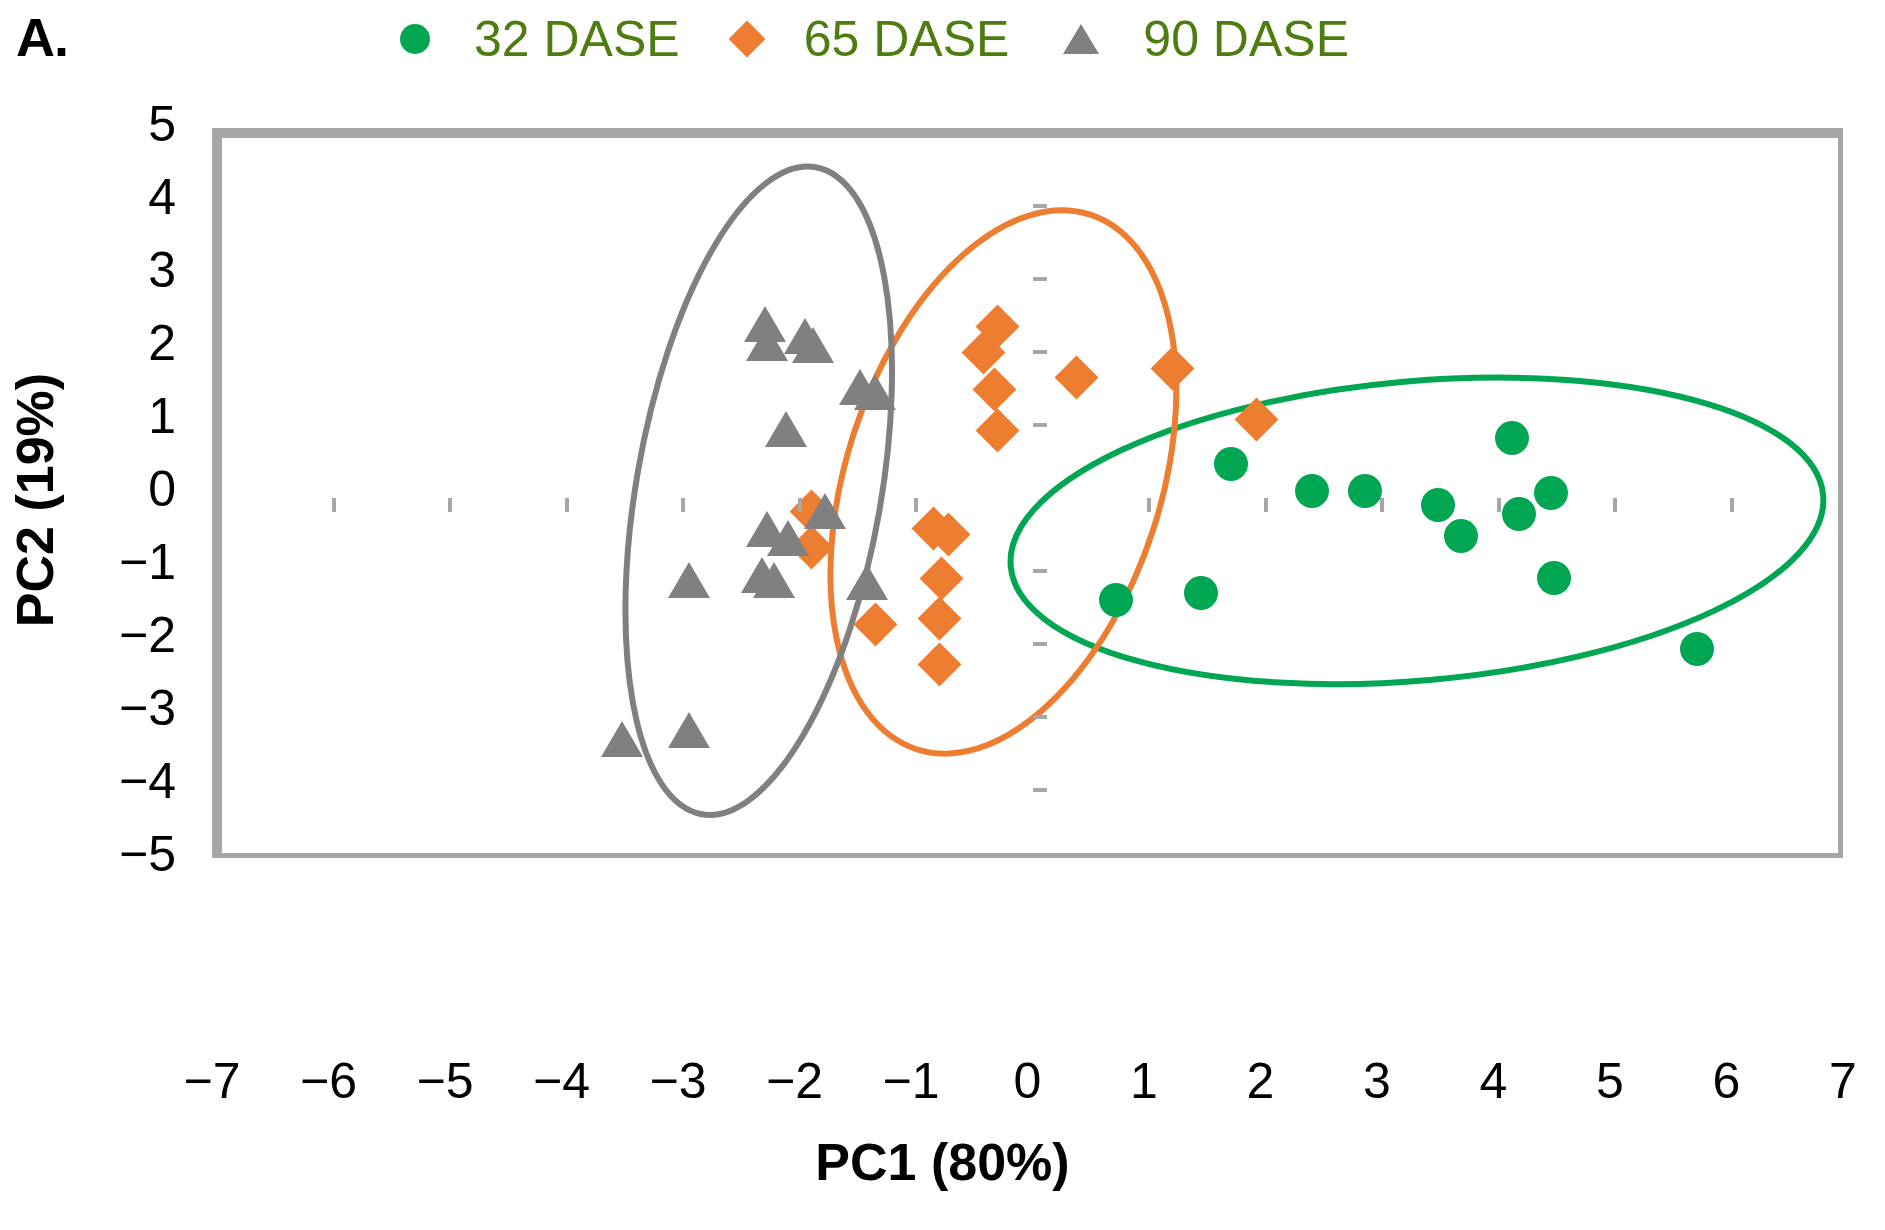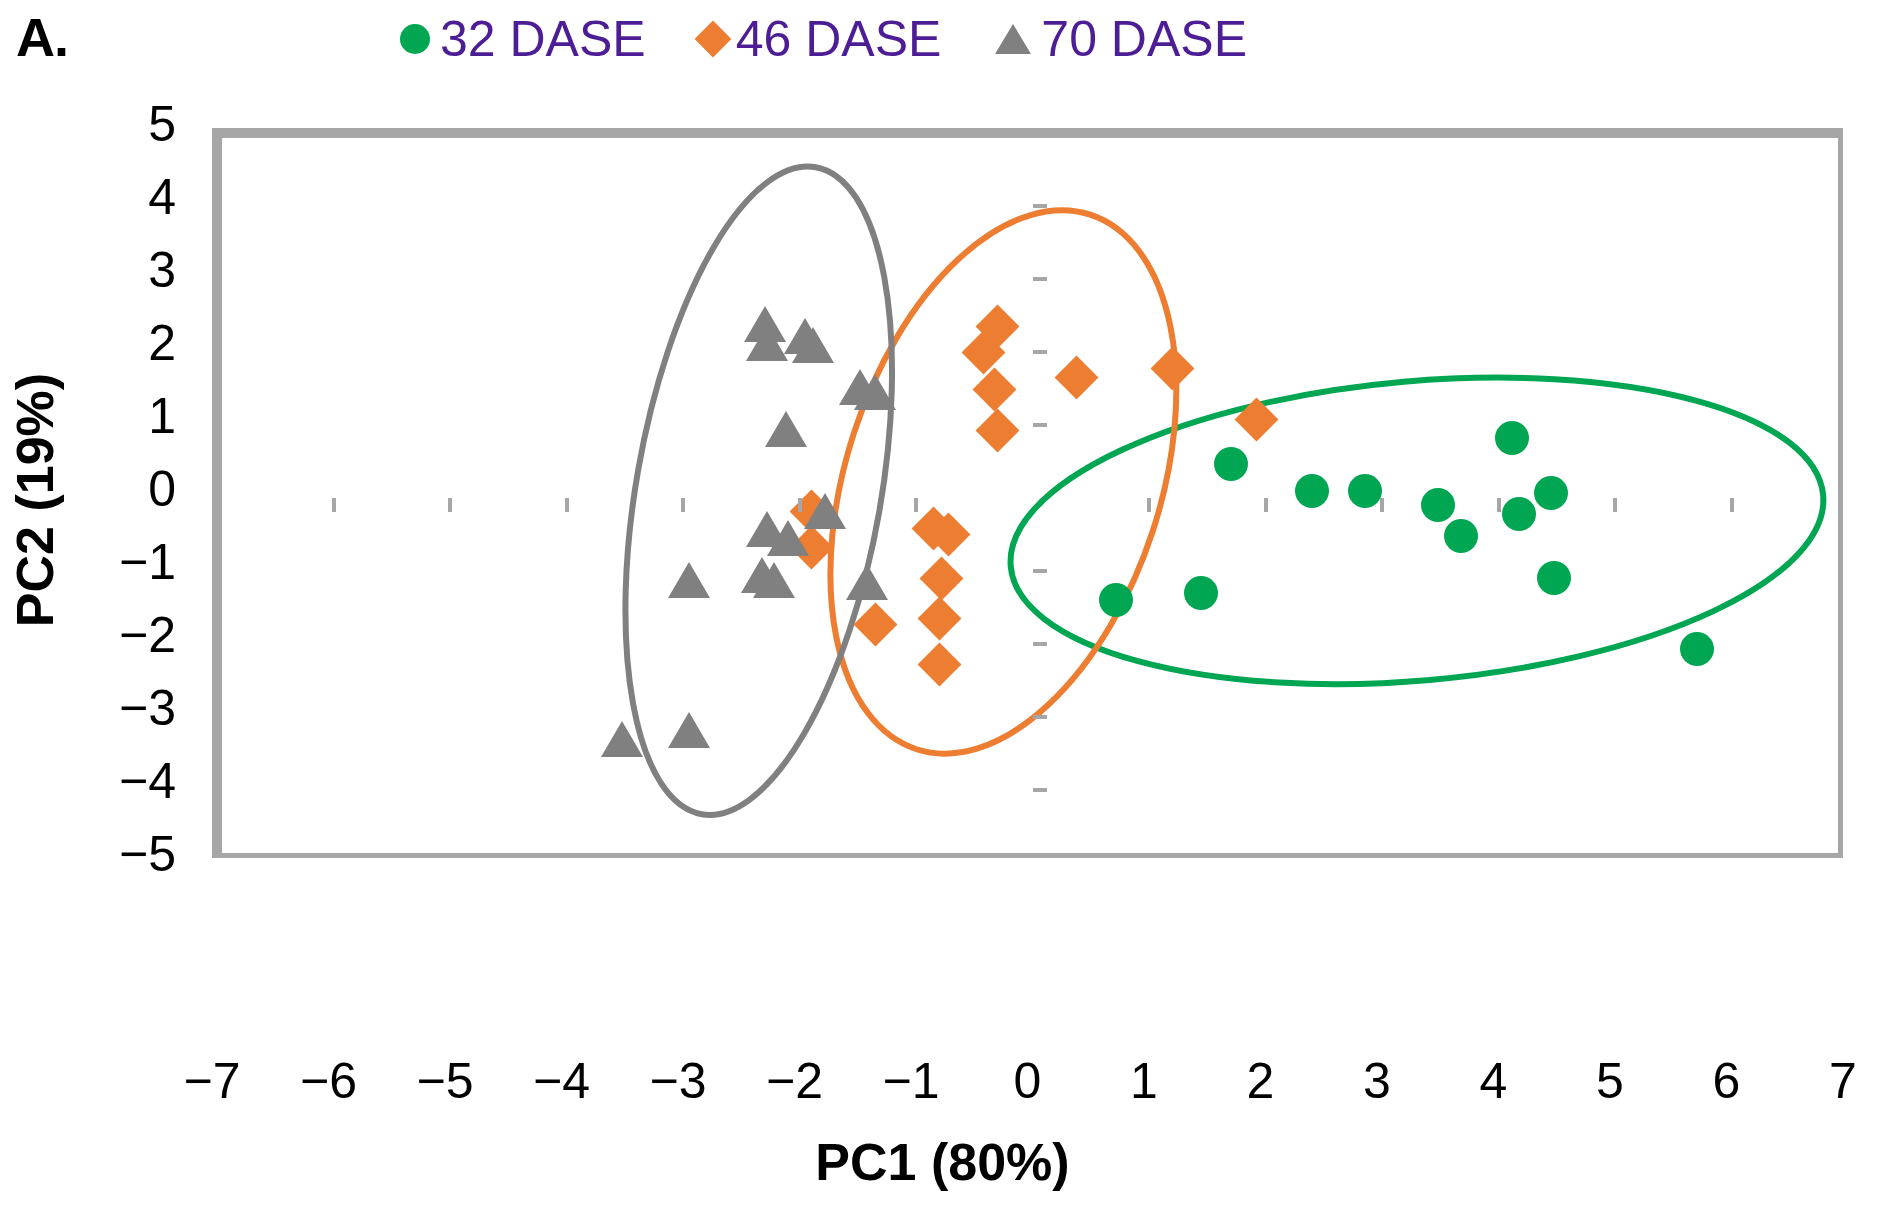--- a/index.html
+++ b/index.html
@@ -9,21 +9,21 @@
   #panel-label{
     position:absolute;left:16px;top:6px;
     font-size:54px;font-weight:bold;color:#000;letter-spacing:-1px;
   }
 
   #legend{
     position:absolute;left:400px;top:14px;
     display:flex;align-items:center;gap:54px;
   }
   .legend-item{display:flex;align-items:center;gap:10px;}
-  .legend-label{font-size:50px;color:#4c1d95;line-height:1;white-space:nowrap;}
+  .legend-label{font-size:50px;color:#4d7c0f;line-height:1;white-space:nowrap;margin-left:34px;}
   .lg-marker{display:block;}
   .mk-circle{width:30px;height:30px;border-radius:50%;}
   .mk-diamond{width:26px;height:26px;transform:rotate(45deg);}
   .mk-triangle{width:0;height:0;border-left:18px solid transparent;border-right:18px solid transparent;}
 
   
   #plot{
     position:absolute;left:212px;top:128px;width:1631px;height:730px;
     box-sizing:border-box;
     border-left:5px solid #a6a6a6;
@@ -80,25 +80,25 @@
 
   <div id="panel-label">A.</div>
 
   <div id="legend">
       <div class="legend-item">
         <span class="lg-marker mk-circle" style="background: rgb(0, 166, 81);"></span>
         <span class="legend-label">32 DASE</span>
       </div>
       <div class="legend-item">
         <span class="lg-marker mk-diamond" style="background: rgb(237, 125, 49);"></span>
-        <span class="legend-label">46 DASE</span>
+        <span class="legend-label">65 DASE</span>
       </div>
       <div class="legend-item">
         <span class="lg-marker mk-triangle" style="border-bottom: 30px solid rgb(128, 128, 128);"></span>
-        <span class="legend-label">70 DASE</span>
+        <span class="legend-label">90 DASE</span>
       </div>
     </div>
 
   <div id="plot">
     <div id="plot-inner">
       <div class="axis-line" id="axis-h"></div>
       <div class="axis-line" id="axis-v"></div>
       <svg id="ellipses" viewBox="0 0 1631 730" preserveAspectRatio="none">
           <ellipse cx="1199.95" cy="397.85" rx="407.75" ry="149.64999999999998" fill="none" stroke="#00a651" stroke-width="6" transform="rotate(-5 1199.95 397.85)"></ellipse>
           <ellipse cx="786.375" cy="348.94" rx="157.275" ry="281.05" fill="none" stroke="#ED7D31" stroke-width="6" transform="rotate(18 786.375 348.94)"></ellipse>

